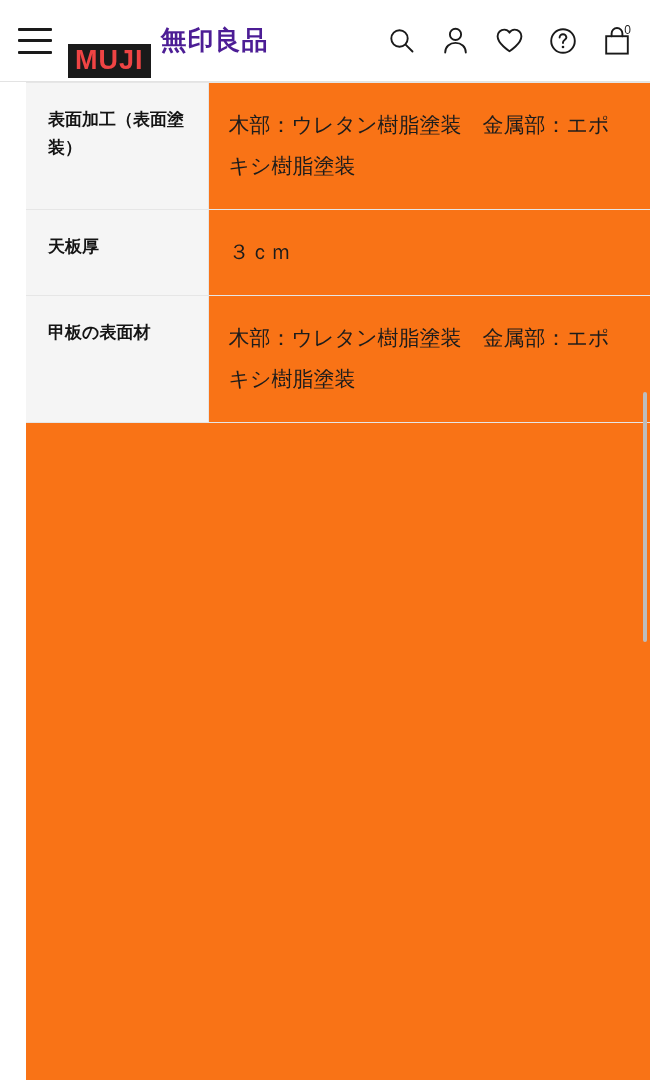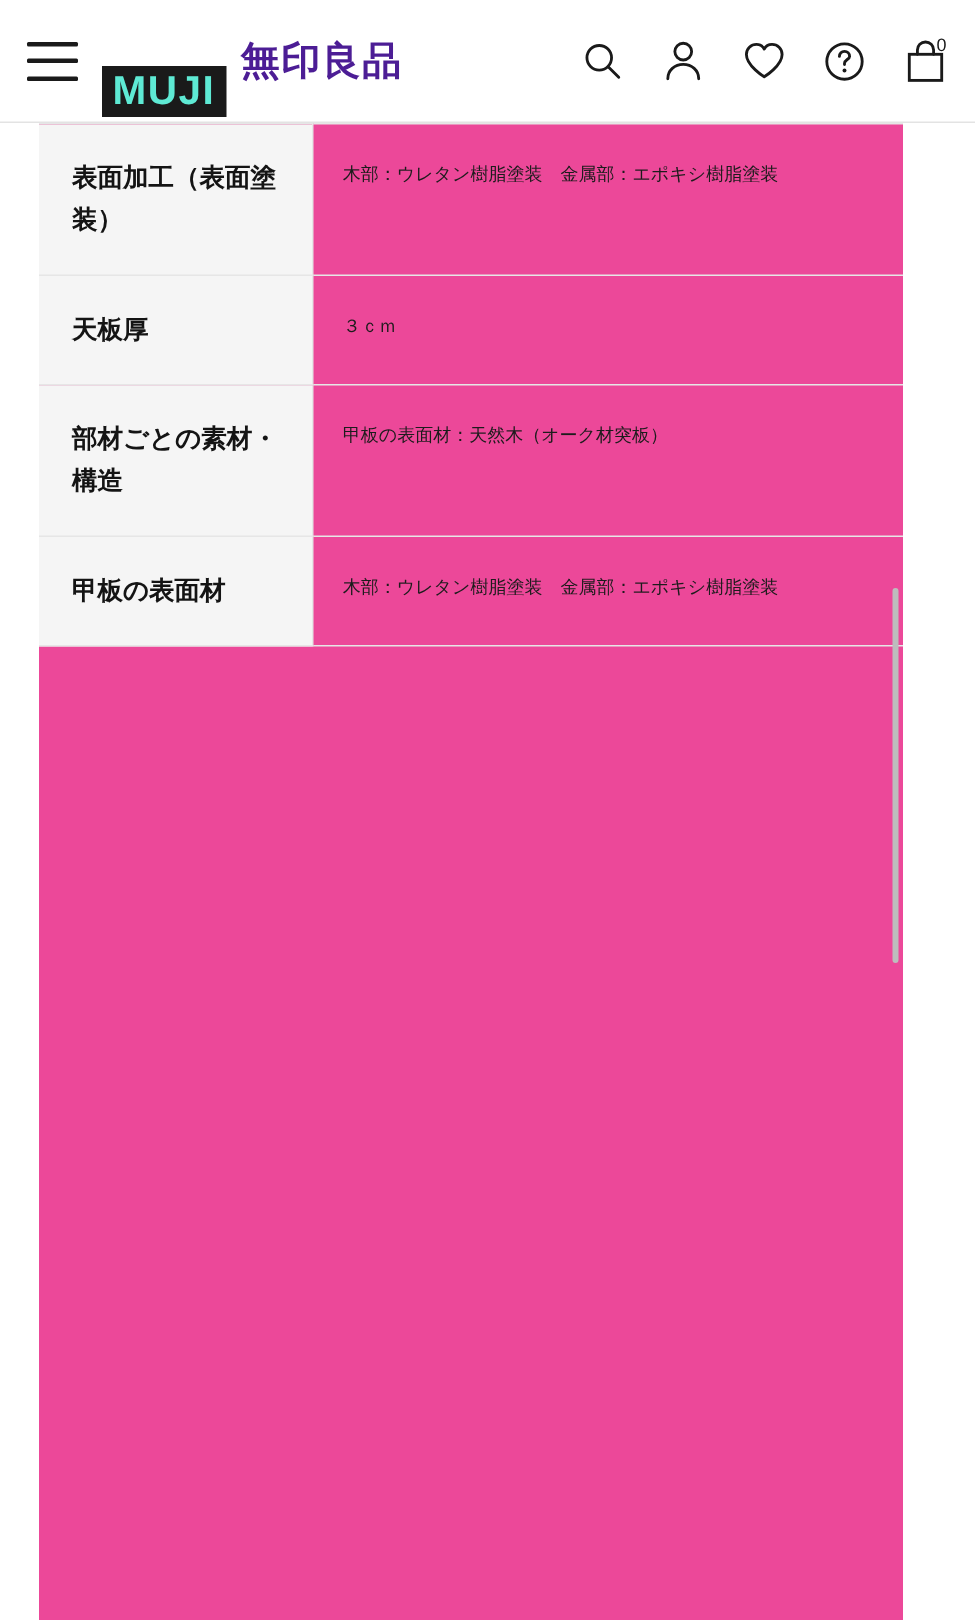--- a/index.html
+++ b/index.html
@@ -49,21 +49,21 @@
     border-radius: 1px;
   }
 
   .brand {
     display: flex;
     align-items: center;
     flex: 0 0 auto;
   }
   .muji-logo {
     background: #1a1a1a;
-    color: #5eead4;
+    color: #ef4444;
     font-weight: bold;
     font-size: 27px;
     letter-spacing: 1px;
     padding: 3px 7px 4px 7px;
     line-height: 1;
     font-family: "Liberation Sans", sans-serif;
     margin-top: 40px;
   }
   .brand-jp {
     font-size: 26px;
@@ -95,24 +95,24 @@
     top: -2px;
     right: 1px;
     font-size: 12px;
     color: #1a1a1a;
     font-family: "Liberation Sans", sans-serif;
   }
 
   
   .table-wrap {
     position: relative;
-    width: 602px;
+    width: 650px;
     height: 998px;
     overflow: hidden;
-    background: #ec4899;
+    background: #f97316;
   }
 
   table.spec {
     border-collapse: collapse;
     width: 624px;
     margin-left: 26px;
     table-layout: fixed;
   }
   table.spec tr { }
   table.spec th, table.spec td {
@@ -127,21 +127,21 @@
     color: #141414;
     font-size: 17px;
     font-weight: bold;
     padding: 22px 16px 22px 22px;
     line-height: 1.65;
     border-right: 1px solid #e6e6e6;
     font-family: "DejaVu Sans", sans-serif;
   }
   table.spec td {
     color: #1c1c1c;
-    font-size: 12px;
+    font-size: 21px;
     padding: 22px 22px 22px 20px;
     line-height: 1.95;
     font-family: "DejaVu Sans", sans-serif;
     word-break: break-all;
   }
   table.spec tr:first-child th,
   table.spec tr:first-child td {
     border-top: 1px solid #e6e6e6;
   }
 
@@ -232,24 +232,20 @@
       <tbody>
         <tr>
           <th>表面加工（表面塗装）</th>
           <td>木部：ウレタン樹脂塗装　金属部：エポキシ樹脂塗装</td>
         </tr>
         <tr>
           <th>天板厚</th>
           <td>３ｃｍ</td>
         </tr>
         <tr>
-          <th>部材ごとの素材・構造</th>
-          <td>甲板の表面材：天然木（オーク材突板）</td>
-        </tr>
-        <tr>
           <th>甲板の表面材</th>
           <td>木部：ウレタン樹脂塗装　金属部：エポキシ樹脂塗装</td>
         </tr>
       </tbody>
     </table>
 
     <div class="scrollbar"></div>
   </div>
 
 </div>

